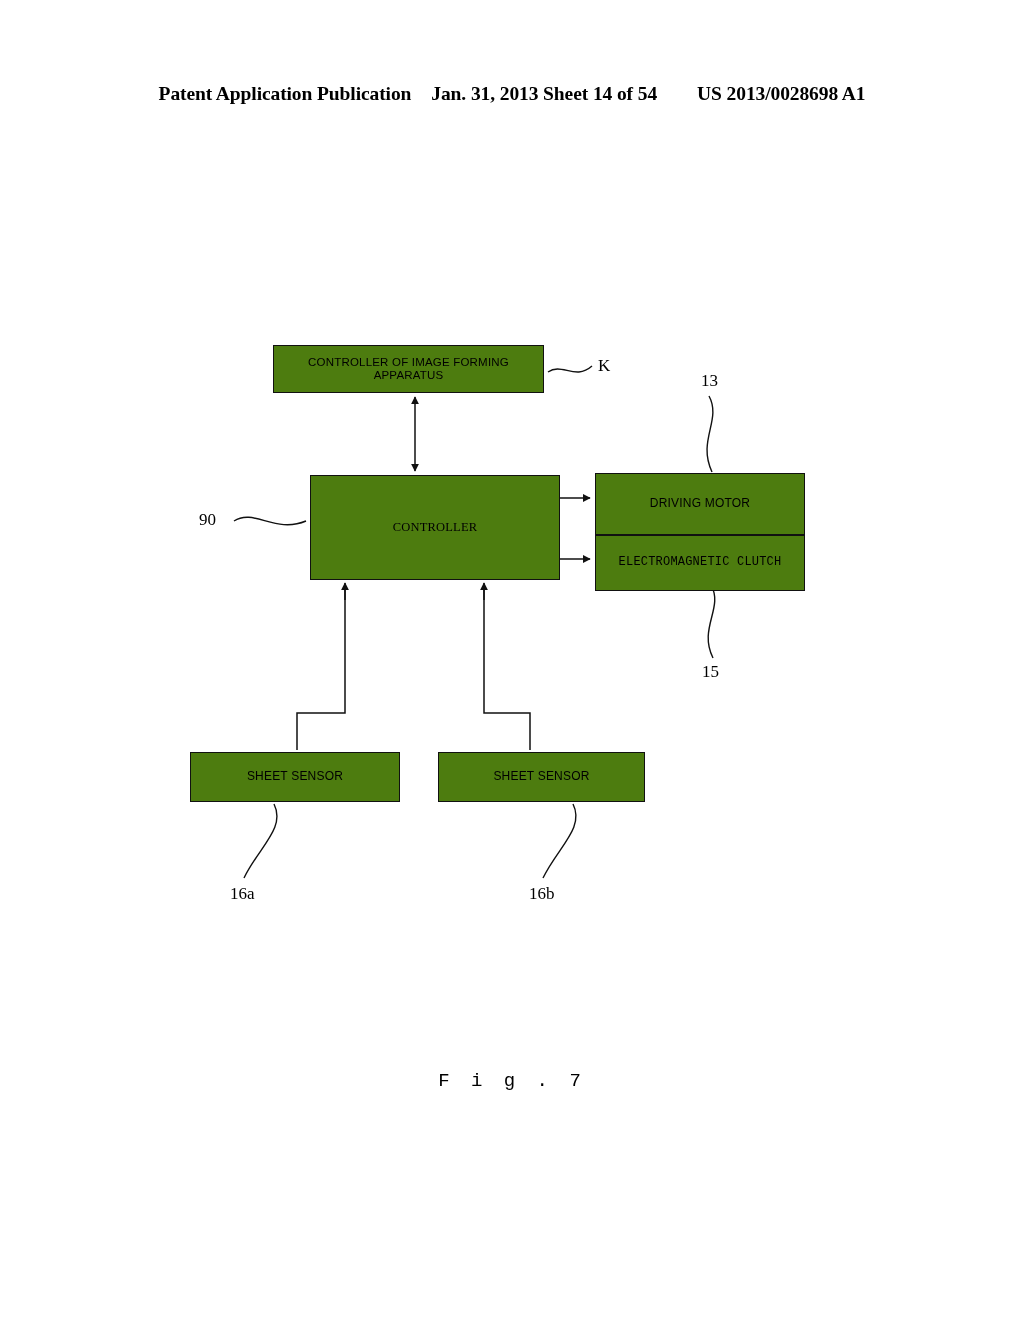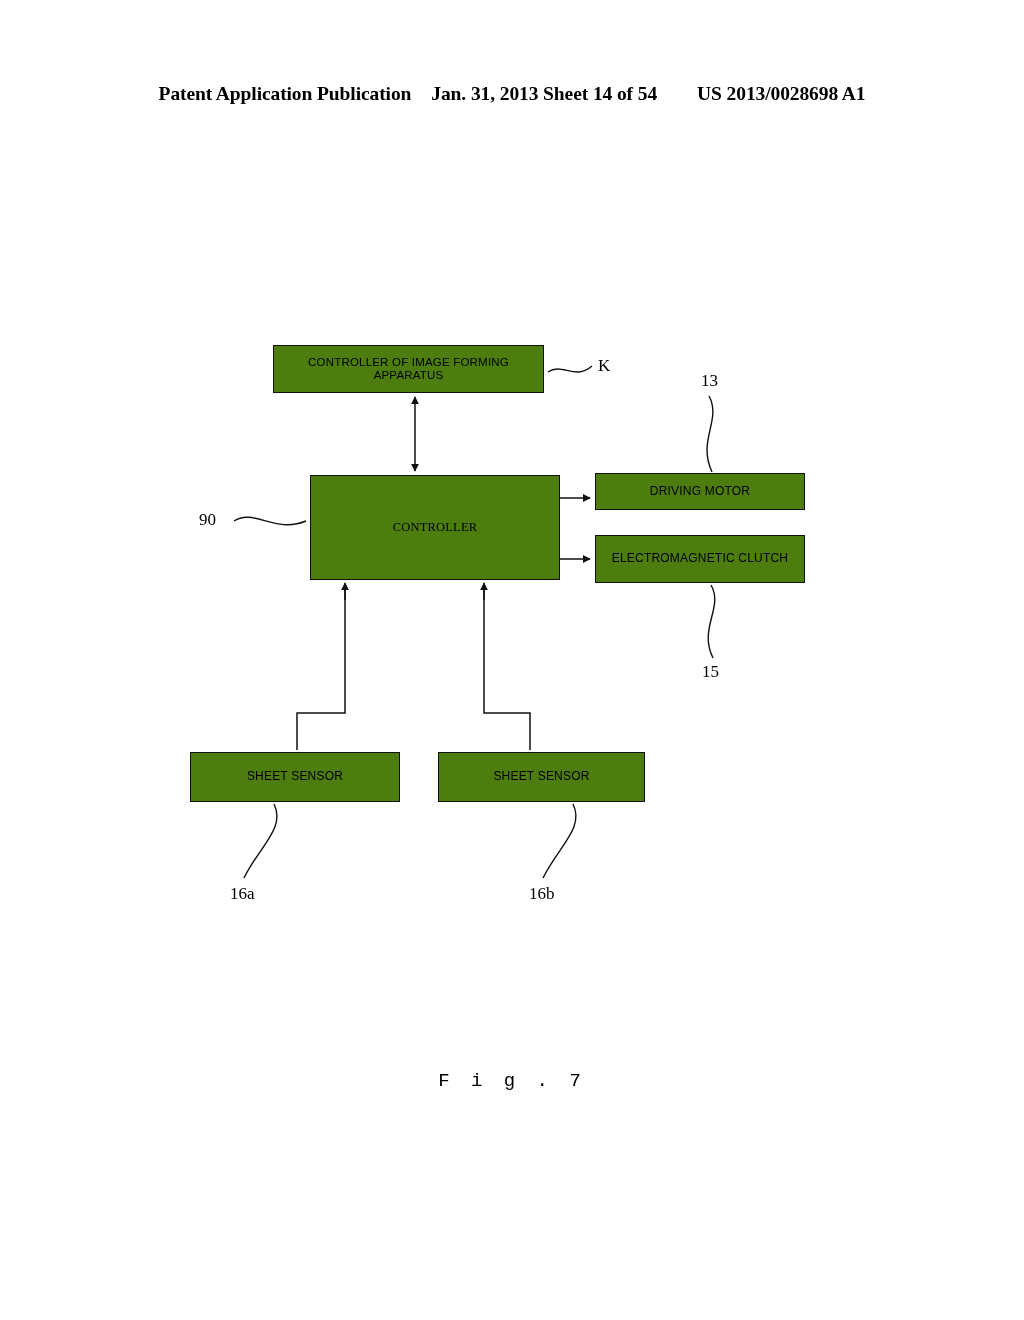--- a/index.html
+++ b/index.html
@@ -67,27 +67,28 @@
     font-size: 11.5px;
   }
   #box-controller {
     left: 310px;  top: 475px;
     width: 250px; height: 105px;
     font-size: 12.5px;
     font-family: Liberation Serif, serif;
   }
   #box-driving-motor {
     left: 595px;  top: 473px;
-    width: 210px; height: 37px;
+    width: 210px; height: 62px;
     font-size: 12px;
   }
   #box-electromagnetic-clutch {
     left: 595px;  top: 535px;
-    width: 210px; height: 48px;
-    font-size: 12px;
+    width: 210px; height: 56px;
+    font-size: 12px;
+    font-family: Liberation Mono, monospace;
   }
   #box-sheet-sensor-a {
     left: 190px;  top: 752px;
     width: 210px; height: 50px;
     font-size: 12px;
   }
   #box-sheet-sensor-b {
     left: 438px;  top: 752px;
     width: 207px; height: 50px;
     font-size: 12px;

